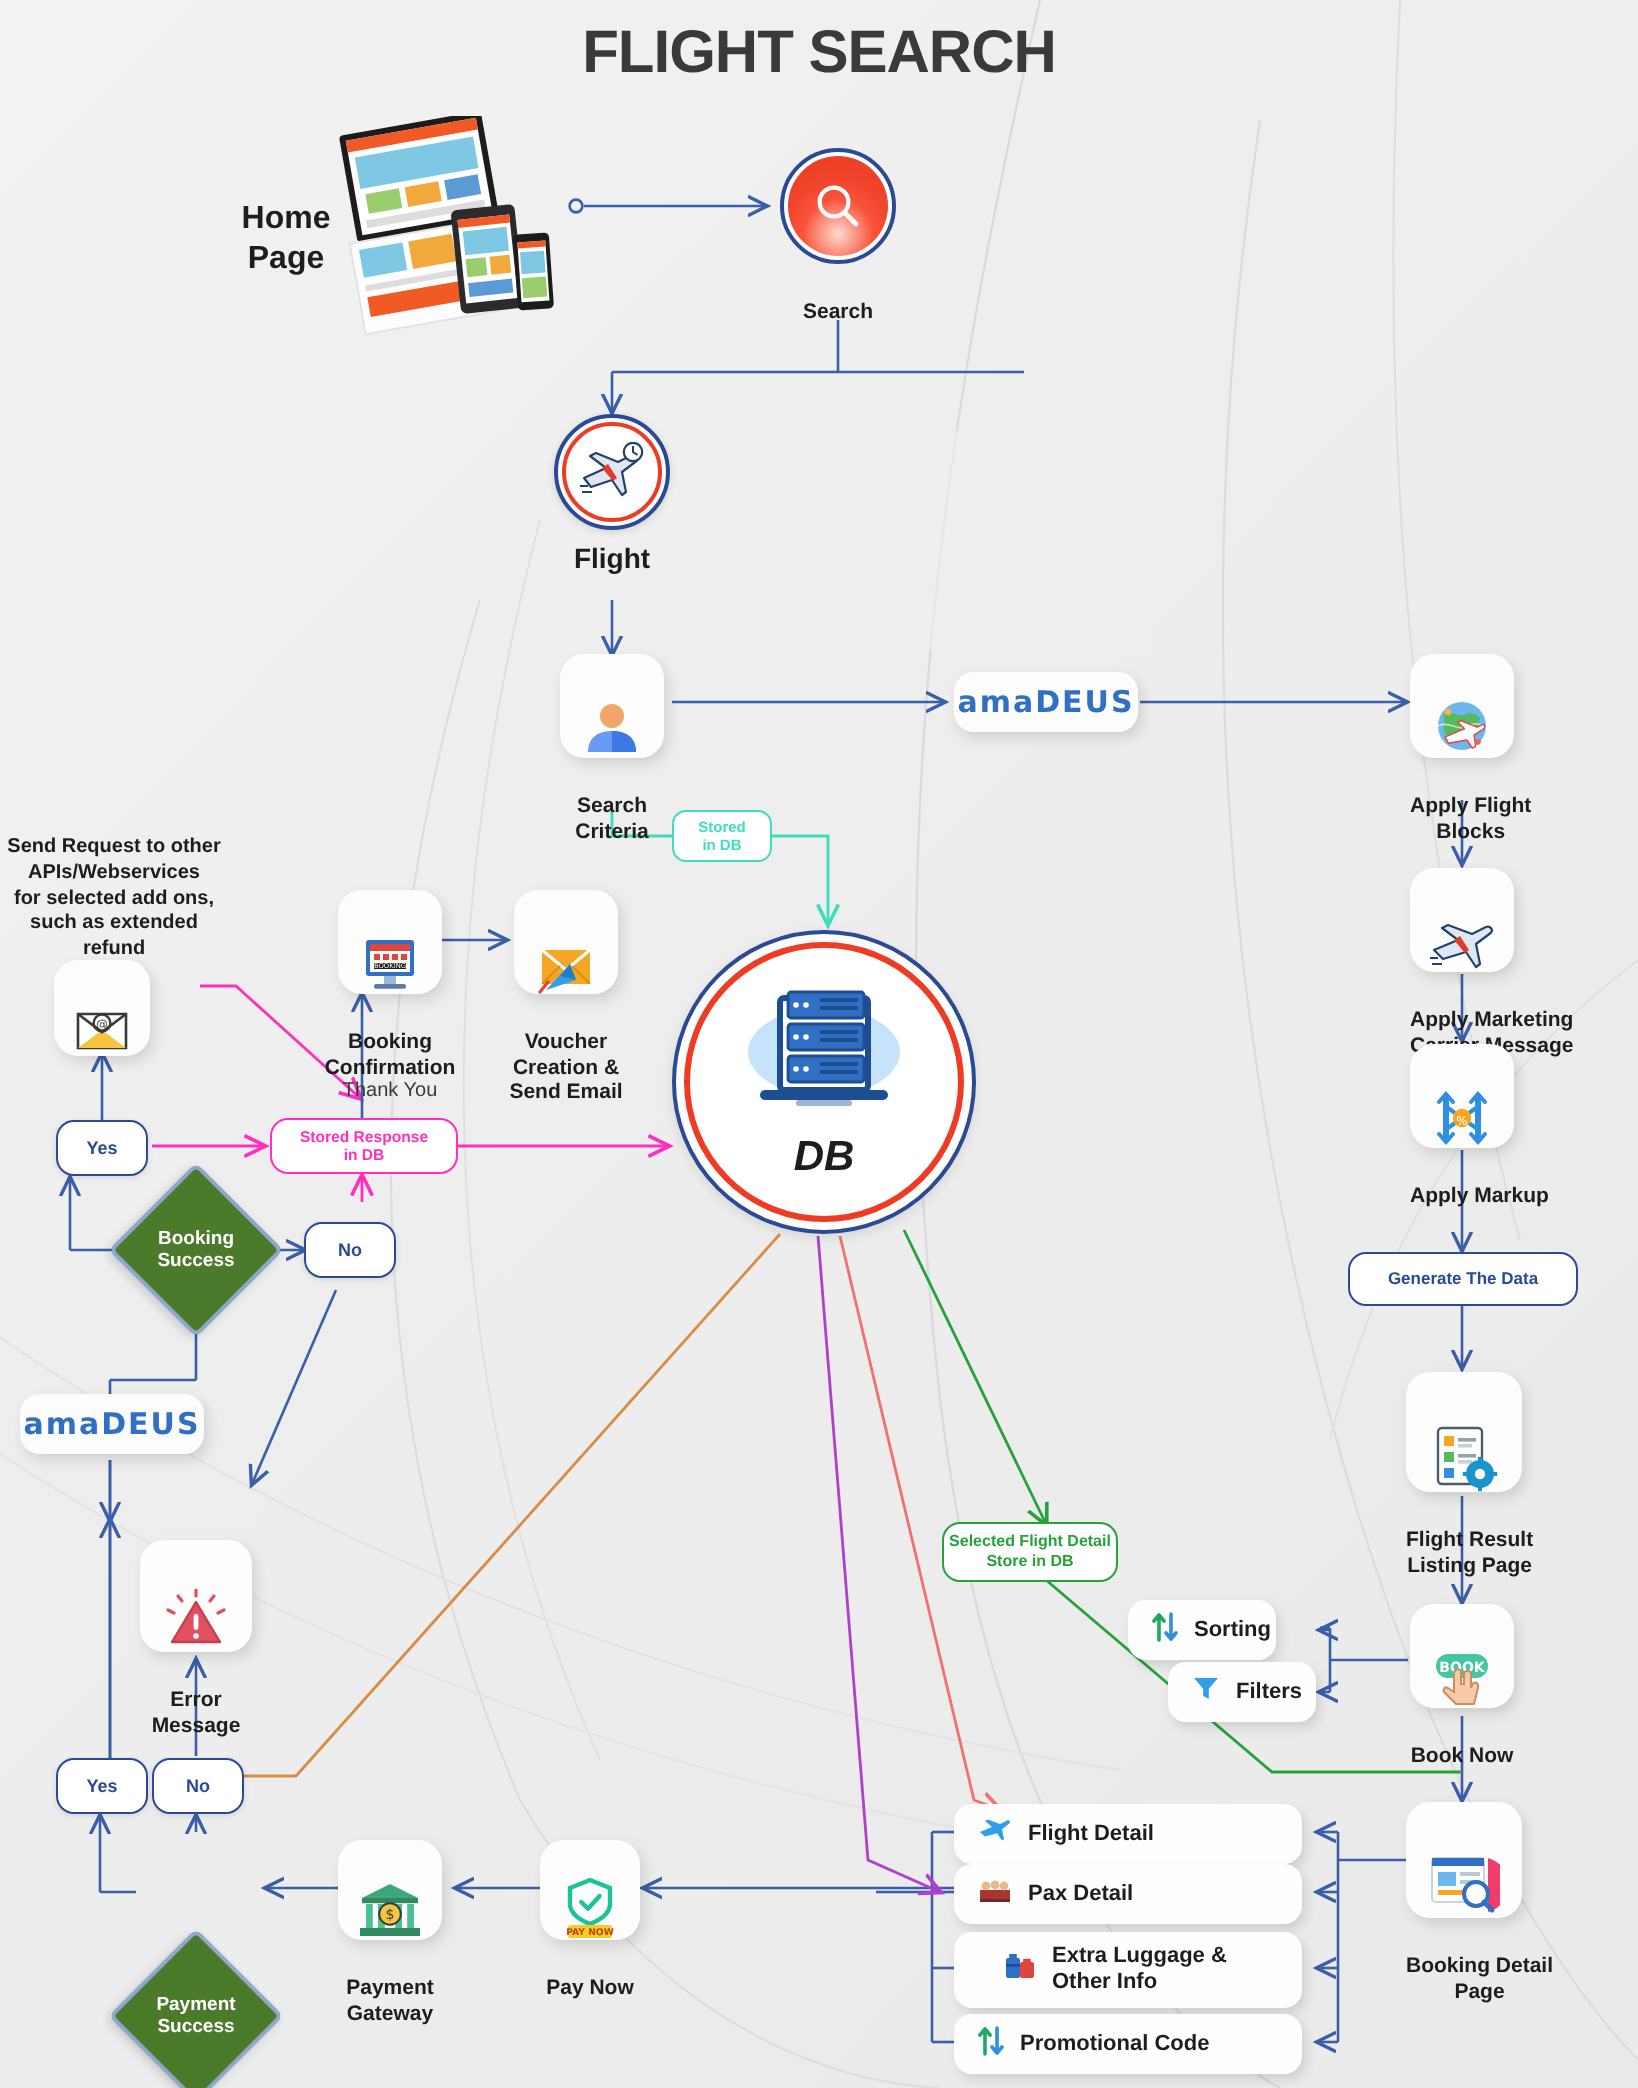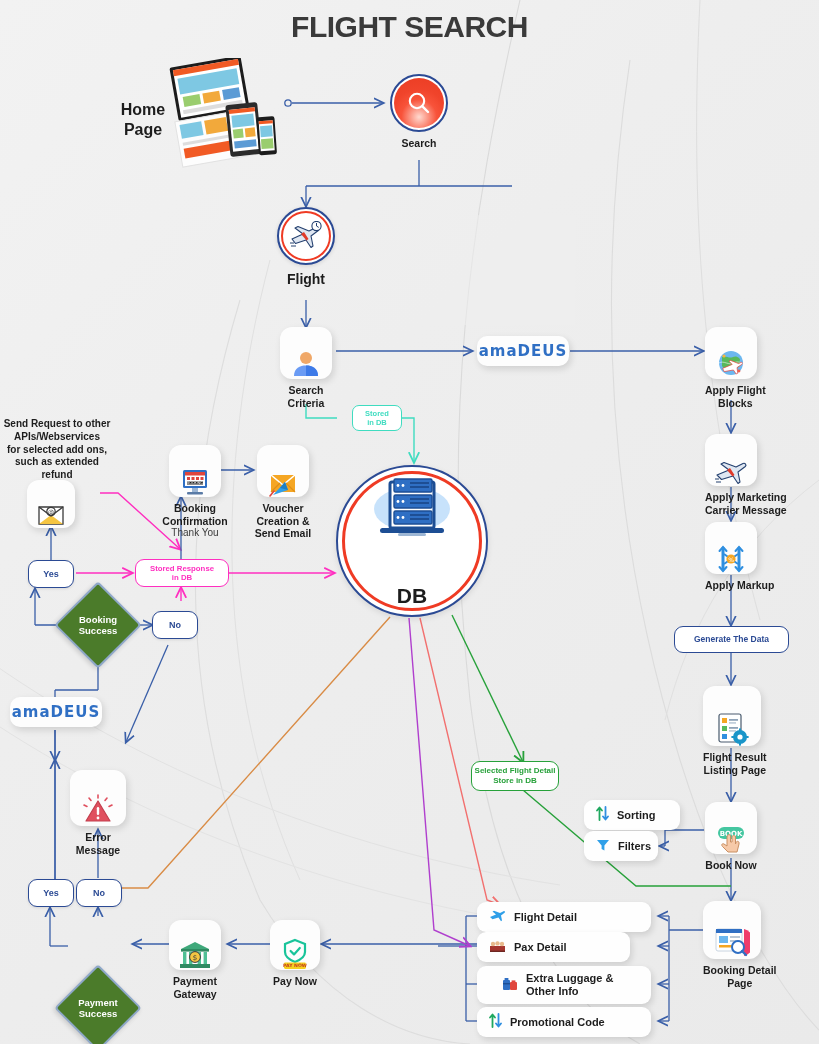--- a/index.html
+++ b/index.html
@@ -22,21 +22,21 @@
   
   .tile {
     width:52px; height:52px; border-radius:12px; background:#fdfdfd;
     box-shadow: 2px 3px 7px rgba(0,0,0,.13);
     display:flex; align-items:flex-end; justify-content:center;
   }
   .tile svg { display:block; }
 
   .caption {
     text-align:center; font-size:10.5px; font-weight:bold; color:#1d1d1d;
-    line-height:1.2; margin-top:5px; white-space:pre-line;
+    line-height:1.2; margin-top:18px; white-space:pre-line;
   }
   .caption-sub { font-weight:normal; color:#3a3a3a; }
 
   
   .circle-node {
     width:58px; height:58px; border-radius:50%;
     border:2px solid #2b4a94; background:#fff;
     display:flex; align-items:center; justify-content:center;
     box-shadow:0 1px 4px rgba(0,0,0,.12);
   }
@@ -54,21 +54,21 @@
     display:flex;align-items:center;justify-content:center;
   }
 
   .db-circle {
     width:152px;height:152px;border-radius:50%;border:2px solid #2b4a94;background:#fff;
     display:flex;align-items:center;justify-content:center;
     box-shadow:0 2px 6px rgba(0,0,0,.10);
   }
   .db-inner {
     width:140px;height:140px;border-radius:50%;border:3px solid #ef3b24;background:#fff;
-    display:flex;flex-direction:column;align-items:center;justify-content:space-between;
+    display:flex;flex-direction:column;align-items:center;justify-content:center;font-style:italic;
   }
   .db-label { font-size:21px;font-weight:bold;color:#1d1d1d;margin-top:2px;}
 
   
   .pill {
     border-radius:9px; background:#fff; display:flex;align-items:center;justify-content:center;
     text-align:center; font-weight:bold; line-height:1.2;
   }
   .pill-yesno {
     width:46px;height:28px;border:1.6px solid #2b4a94;color:#2b4a94;font-size:9px;
@@ -352,21 +352,21 @@
     <svg width="30" height="30" viewBox="0 0 30 30">
       <circle cx="15" cy="9" r="6" fill="#f0a868"></circle>
       <path d="M3 27 C3 19 9 16.5 15 16.5 C21 16.5 27 19 27 27 Z" fill="#6a9bf4"></path>
       <path d="M15 16.5 C21 16.5 27 19 27 27 L15 27 Z" fill="#3d7ae8"></path>
     </svg>
   </div>
   <div class="caption">Search
 Criteria</div>
 </div>
 
-<div class="node pill pill-stored-db" style="left:352px;top:405px;">Stored
+<div class="node pill pill-stored-db" style="left:336px;top:405px;">Stored
 in DB</div>
 
 <div class="node amadeus-box" style="left:477px;top:336px;width:92px;height:30px;">amaDEUS</div>
 
 <div class="node" style="left:705px;top:327px;">
   <div class="tile">
     <svg width="32" height="32" viewBox="0 0 32 32">
       <circle cx="16" cy="16" r="12" fill="#6cb7ef"></circle>
       <path d="M7 10 C11 8 14 12 18 10 C22 8 25 12 25 12 L24 20 C20 22 16 19 12 21 C9 22.5 7 19 7 19 Z" fill="#58b95c"></path>
       <path d="M4 16 C9 13 14 19 19 16 C23 13.5 27 16 28 17" fill="none" stroke="#fff" stroke-width="0.9" opacity=".6"></path>
@@ -455,21 +455,21 @@
       <rect x="16" y="15" width="10" height="2" fill="#b9c7d6"></rect>
       <rect x="5" y="20" width="21" height="2.5" fill="#f5a623"></rect>
       <circle cx="24" cy="22" r="6" fill="#fff" stroke="#2f6fc4" stroke-width="2"></circle>
       <line x1="28" y1="26" x2="32" y2="30" stroke="#2f6fc4" stroke-width="2.4" stroke-linecap="round"></line>
     </svg>
   </div>
   <div class="caption">Booking Detail
 Page</div>
 </div>
 
-<div class="node optrow" style="left:584px;top:800px;width:96px;">
+<div class="node optrow" style="left:564px;top:800px;width:74px;">
   <span>
     <svg width="13" height="15" viewBox="0 0 13 15">
       <path d="M3.5 14 L3.5 2 M1 4.5 L3.5 1.5 L6 4.5" fill="none" stroke="#1fa85f" stroke-width="1.8" stroke-linecap="round" stroke-linejoin="round"></path>
       <path d="M9.5 1 L9.5 13 M7 10.5 L9.5 13.5 L12 10.5" fill="none" stroke="#2f8fe0" stroke-width="1.8" stroke-linecap="round" stroke-linejoin="round"></path>
     </svg>
   </span>
   <span class="lbl">Sorting</span>
 </div>
 
 <div class="node optrow" style="left:584px;top:831px;width:74px;">
@@ -483,21 +483,21 @@
 
 <div class="node optrow" style="left:477px;top:902px;width:174px;">
   <span>
     <svg width="17" height="14" viewBox="0 0 17 14">
       <path d="M1 8 L7 5.5 L3.5 2.5 L5 1.8 L11 4 L14.5 2.2 C15.6 1.7 16.6 3 15.6 3.8 L12 6.6 L13 11.6 L12 12.3 L9.5 8.6 L3.5 10.3 Z" fill="#2f9fe8"></path>
     </svg>
   </span>
   <span class="lbl">Flight Detail</span>
 </div>
 
-<div class="node optrow" style="left:477px;top:932px;width:153px;">
+<div class="node optrow" style="left:477px;top:932px;width:174px;">
   <span>
     <svg width="17" height="14" viewBox="0 0 17 14">
       <rect x="1" y="7" width="15" height="5" fill="#a6362f"></rect>
       <circle cx="4" cy="5" r="2.2" fill="#e8b98c"></circle>
       <circle cx="8.5" cy="4.4" r="2.2" fill="#e8b98c"></circle>
       <circle cx="13" cy="5" r="2.2" fill="#e8b98c"></circle>
       <rect x="1" y="11.6" width="15" height="1.4" fill="#6d2621"></rect>
     </svg>
   </span>
   <span class="lbl">Pax Detail</span>

